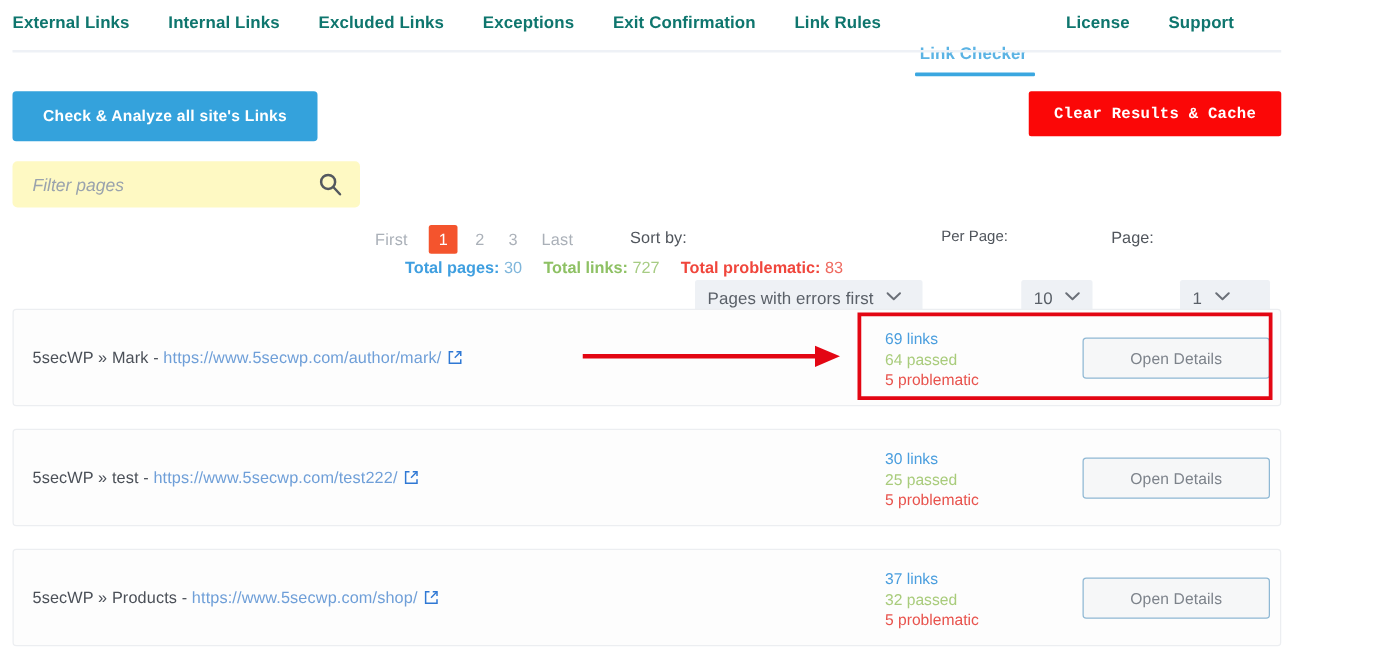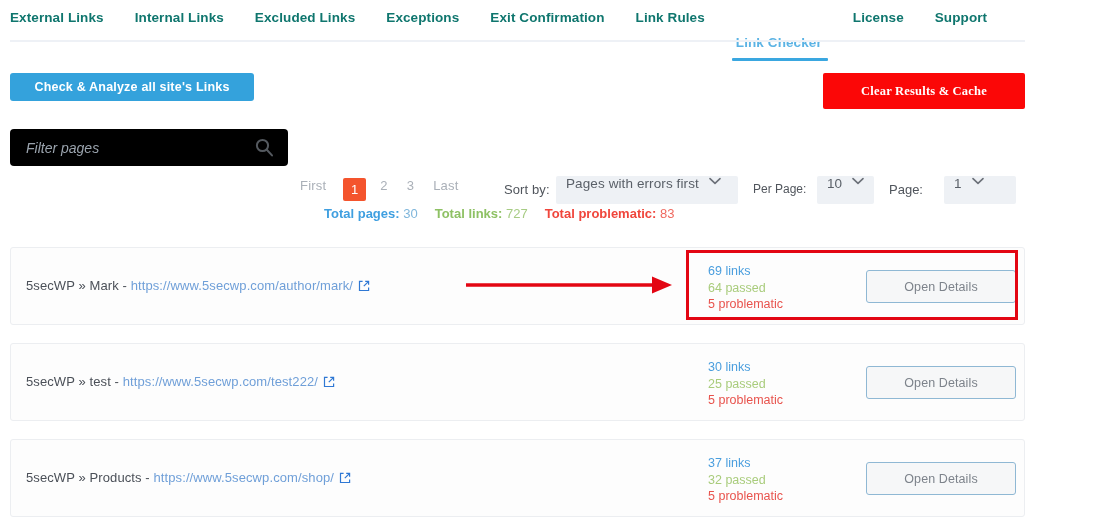--- a/index.html
+++ b/index.html
@@ -53,52 +53,52 @@
     position: absolute;
     left: 10px; top: 40px;
     width: 1015px; height: 2px;
     background: #eef1f6;
   }
 
   
   .btn-primary {
     position: absolute;
     left: 10px; top: 73px;
-    width: 244px; height: 28px;
+    width: 244px; height: 40px;
     background: #34a2dc;
     color: #ffffff;
     border: none;
     border-radius: 3px;
     font-family: "Liberation Sans", sans-serif;
     font-size: 12.5px;
     font-weight: bold;
     letter-spacing: .2px;
     cursor: pointer;
   }
   .btn-danger {
     position: absolute;
     left: 823px; top: 73px;
     width: 202px; height: 36px;
     background: #fb0707;
     color: #ffffff;
     border: none;
     border-radius: 2px;
-    font-family: Liberation Serif, serif;
+    font-family: Liberation Mono, monospace;
     font-size: 12.5px;
     font-weight: bold;
     letter-spacing: .2px;
     cursor: pointer;
   }
 
   
   .filter-wrap {
     position: absolute;
     left: 10px; top: 129px;
     width: 278px; height: 37px;
-    background: #000000;
+    background: #fef9c3;
     border: none;
     border-radius: 4px;
   }
   .filter-input {
     position: absolute;
     left: 14px; top: 0;
     width: 220px; height: 37px;
     background: transparent;
     border: none;
     outline: none;
@@ -115,21 +115,21 @@
     color: #54595f;
     cursor: pointer;
   }
 
   
   .pager {
     position: absolute;
     left: 300px; top: 178px;
     height: 26px;
     display: flex;
-    align-items: flex-start;
+    align-items: center;
   }
   .pg {
     font-size: 13px;
     color: #aab0b8;
     margin-right: 17px;
     cursor: pointer;
     letter-spacing: .2px;
   }
   .pg.num { margin-right: 19px; }
   .pg.current {
@@ -151,22 +151,24 @@
     color: #50555c;
     letter-spacing: .1px;
   }
   .sel {
     position: absolute;
     background: #eef1f5;
     border: none;
     border-radius: 2px;
     height: 28px;
     display: flex;
+    align-items: center;
     padding: 0 8px 0 10px;
     cursor: pointer;
+    margin-top: 48px;
   }
   .sel .sel-val {
     font-size: 13.5px;
     color: #5a6068;
     white-space: nowrap;
     letter-spacing: .1px;
   }
   .sel .chev {
     margin-left: 10px;
     color: #6b7078;

